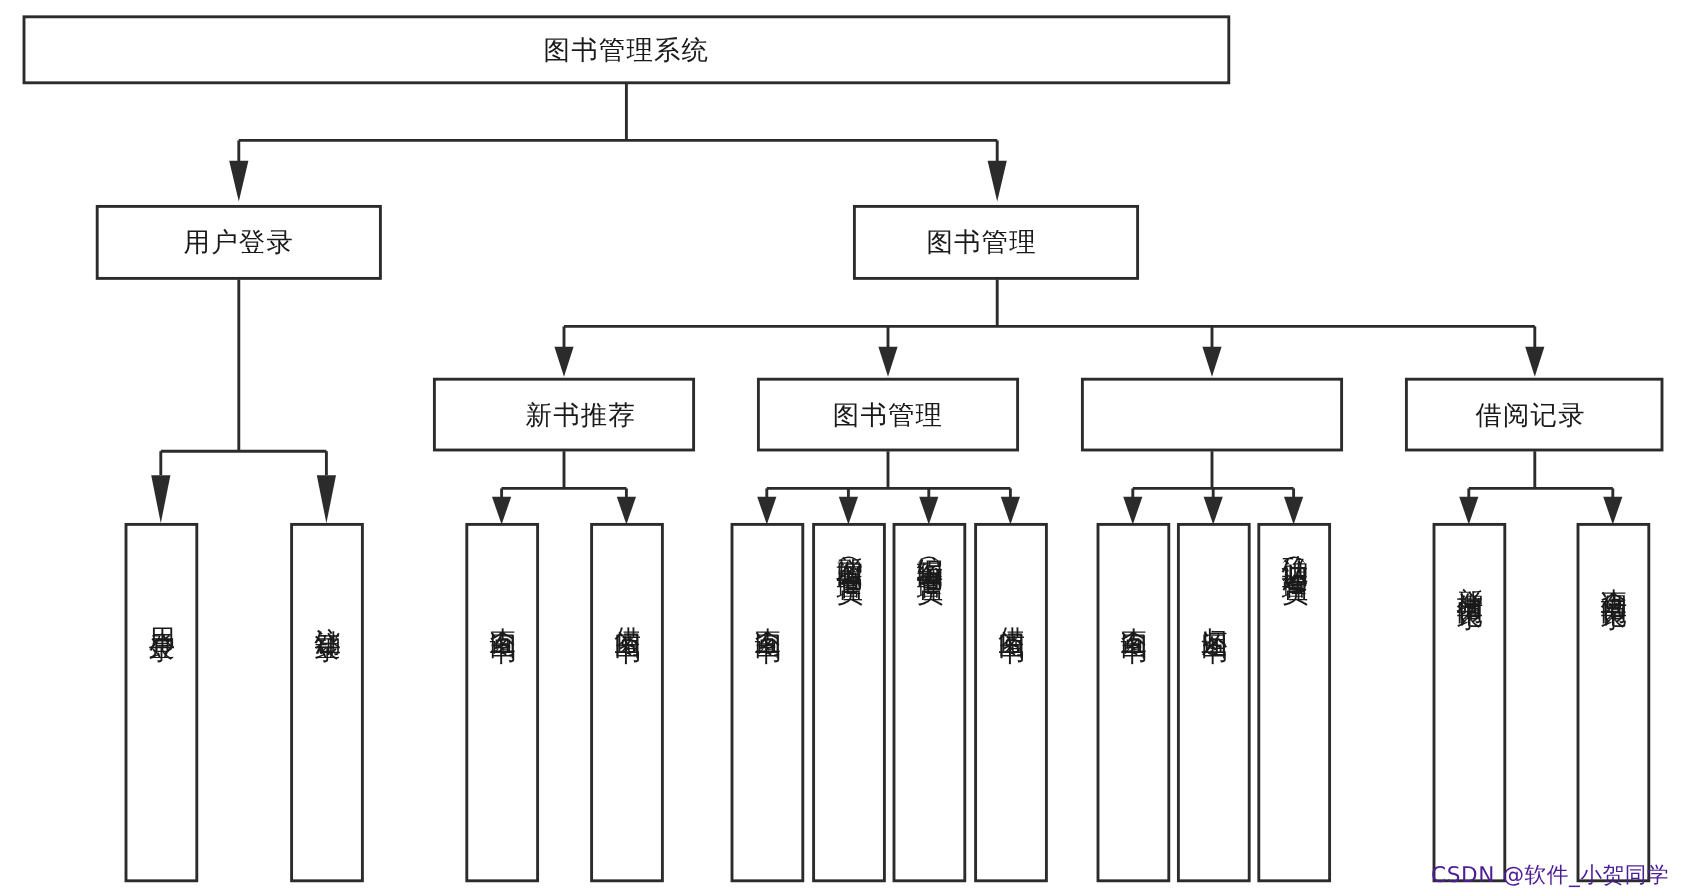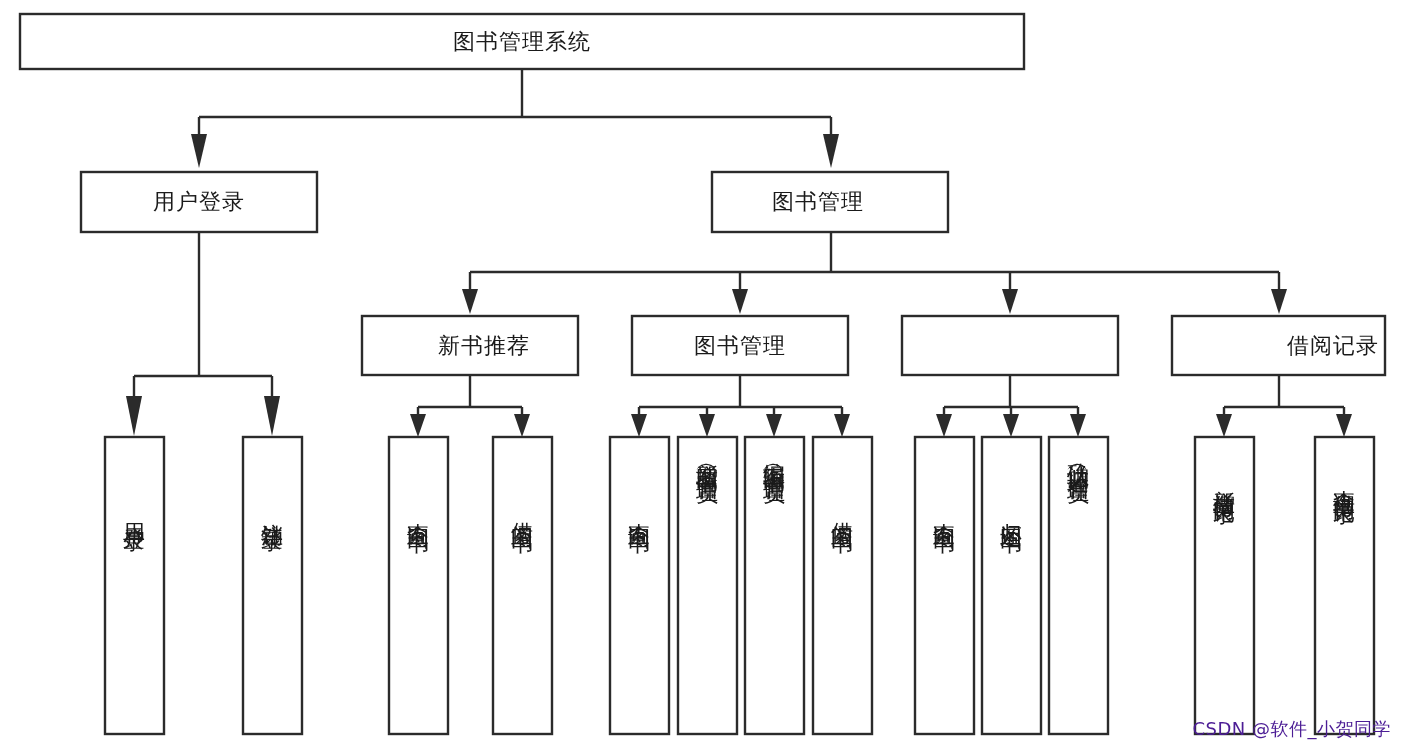--- a/index.html
+++ b/index.html
@@ -211,21 +211,21 @@
 
   <div class="hlabel-box" style="left:372px; top:316px; width:224px; height:59px;">
     <span class="hlabel-text">新书推荐</span>
   </div>
 
   <div class="hlabel-box" style="left:632px; top:316px; width:216px; height:59px;">
     <span class="hlabel-text">图书管理</span>
   </div>
 
 
-  <div class="hlabel-box" style="left:1172px; top:316px; width:207px; height:59px;justify-content:flex-end;">
+  <div class="hlabel-box" style="left:1172px; top:316px; width:207px; height:59px;">
     <span class="hlabel-text">借阅记录</span>
   </div>
 
   <div class="vlabel-box" style="left:105px; top:437px; width:59px; height:297px; padding-top:68px;">
     <span class="vlabel-text">用户登录</span>
   </div>
 
   <div class="vlabel-box" style="left:243px; top:437px; width:59px; height:297px; padding-top:68px;">
     <span class="vlabel-text">注销登录</span>
   </div>

